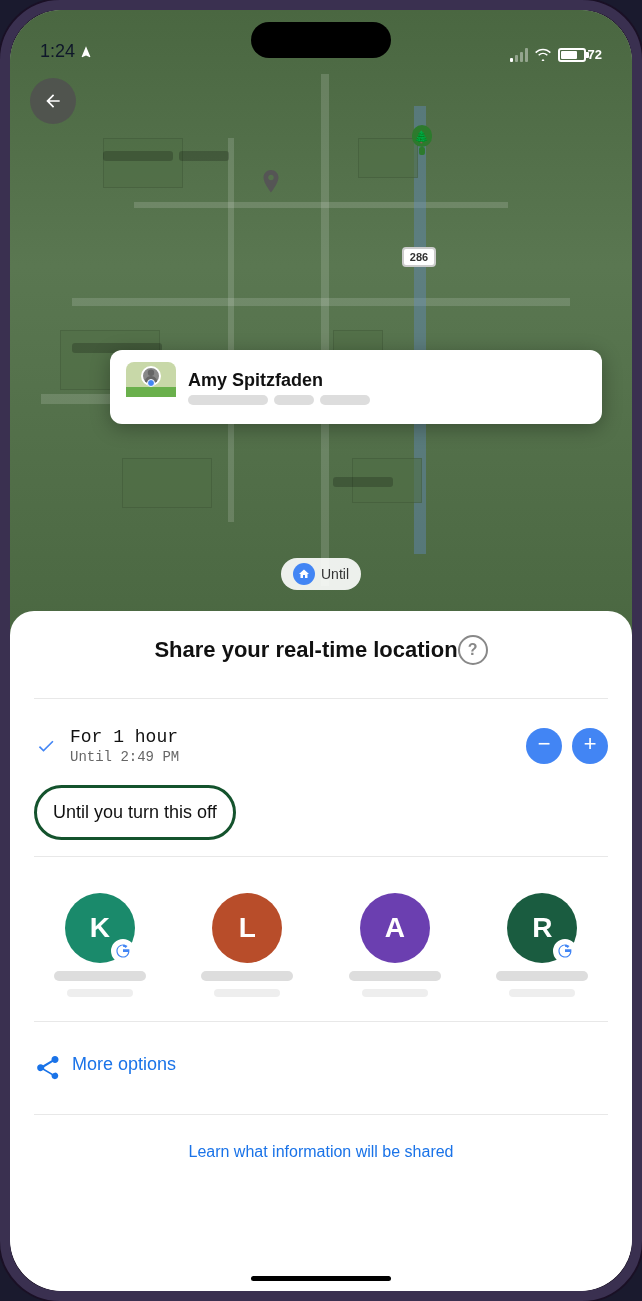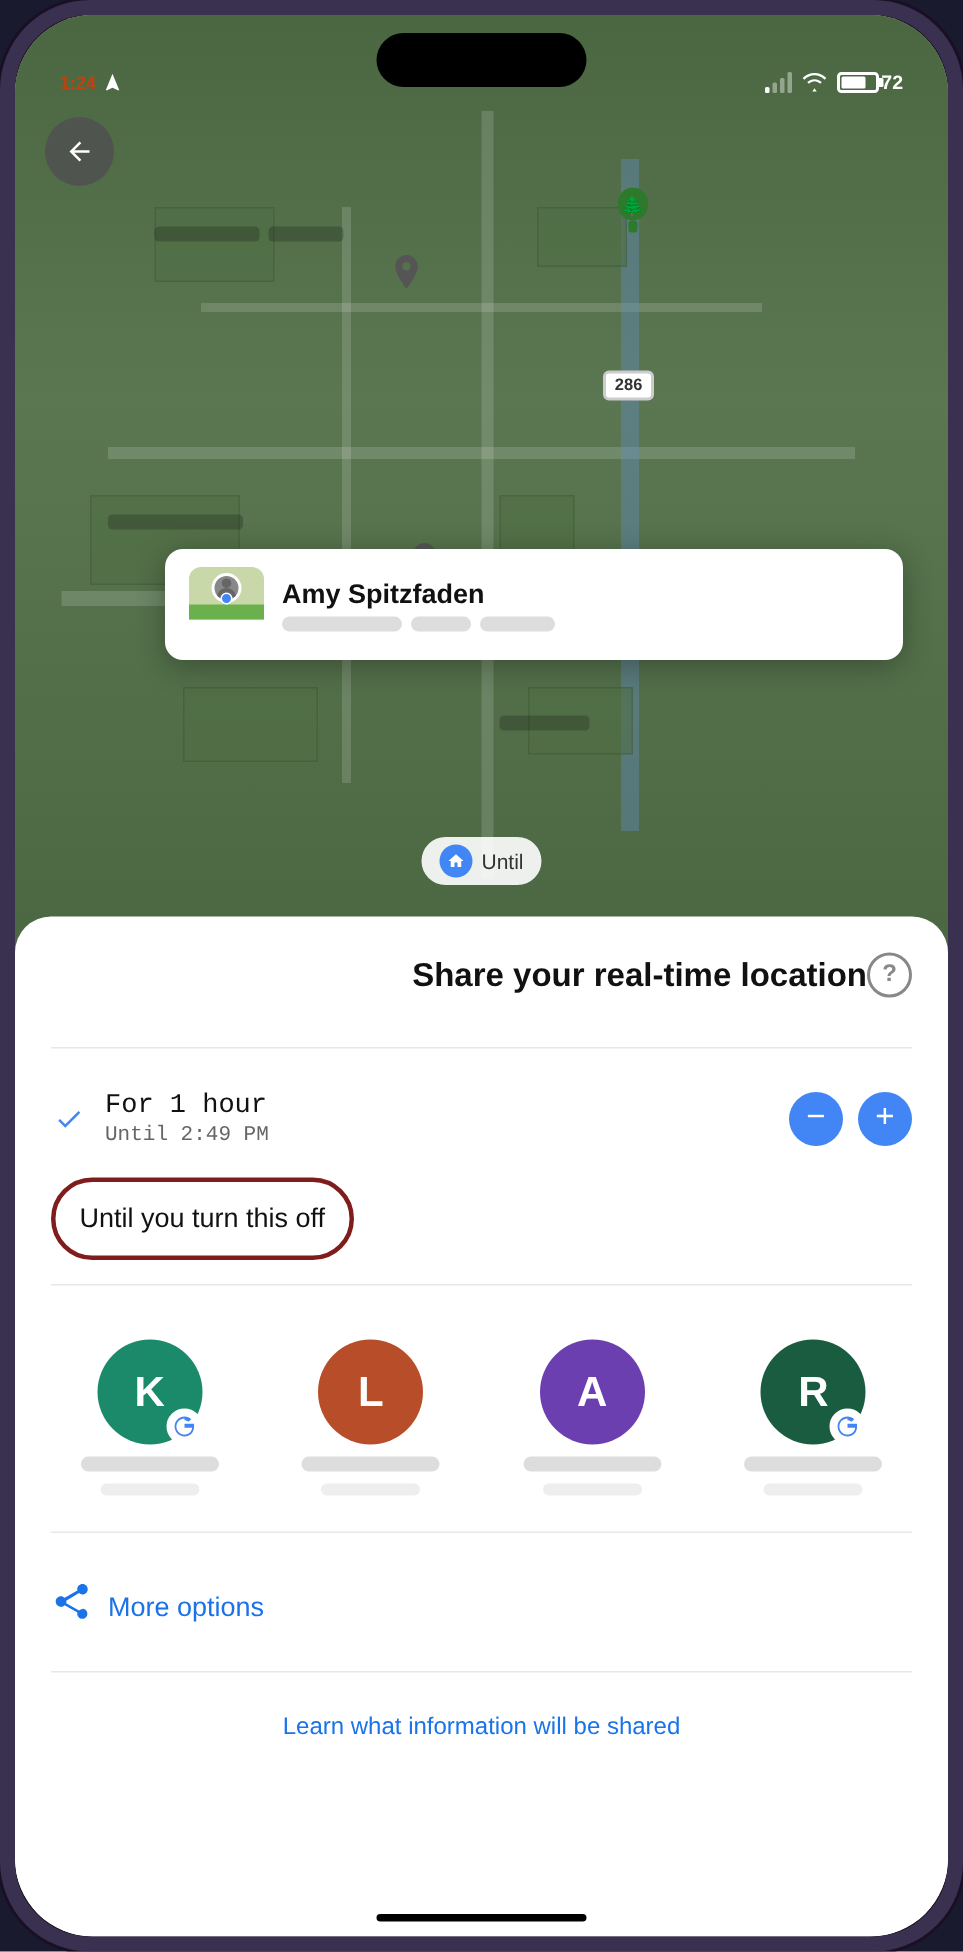--- a/index.html
+++ b/index.html
@@ -65,23 +65,23 @@
       height: 60px;
       background: transparent;
       display: flex;
       align-items: flex-end;
       justify-content: space-between;
       padding: 0 30px 8px;
       z-index: 100;
     }
 
     .status-time {
-      font-size: 12px;
-      font-weight: 700;
-      color: #c2410c;
+      font-size: 18px;
+      font-weight: 400;
+      color: #0f172a;
       display: flex;
       align-items: center;
       gap: 4px;
     }
 
     .status-icons {
       display: flex;
       align-items: center;
       gap: 6px;
       color: #fff;
@@ -205,21 +205,21 @@
       display: flex;
       align-items: center;
       justify-content: center;
       z-index: 150;
       cursor: pointer;
     }
 
     
     .location-card {
       position: absolute;
-      top: 356px;
+      top: 340px;
       left: 100px;
       right: 30px;
       background: #fff;
       border-radius: 12px;
       padding: 12px 16px;
       display: flex;
       align-items: center;
       gap: 12px;
       box-shadow: 0 4px 20px rgba(0,0,0,0.3);
       z-index: 150;
@@ -335,21 +335,21 @@
       background: #fff;
       border-radius: 24px 24px 0 0;
       z-index: 200;
       padding: 24px 24px 40px;
       height: 680px;
     }
 
     .sheet-header {
       display: flex;
       align-items: center;
-      justify-content: flex-end;
+      justify-content: center;
       margin-bottom: 33px;
     }
 
     .sheet-title {
       font-size: 22px;
       font-weight: 600;
       color: #111;
     }
 
     .help-icon {
@@ -428,21 +428,21 @@
       font-weight: 300;
       line-height: 1;
     }
 
     
     .until-off-option {
       display: flex;
       align-items: center;
       padding: 14px 16px;
       margin: 8px 0;
-      border: 3px solid #7f1d1d;
+      border: 3px solid #14532d;
       border-radius: 30px;
       cursor: pointer;
       background: #fff;
       width: fit-content;
     }
 
     .until-off-text {
       font-size: 18px;
       color: #111;
     }
@@ -505,21 +505,21 @@
     .contact-name-pill-2 {
       height: 8px;
       background: #eee;
       border-radius: 4px;
       width: 50%;
     }
 
     
     .more-options-row {
       display: flex;
-      align-items: flex-end;
+      align-items: flex-start;
       gap: 10px;
       padding: 16px 0;
       cursor: pointer;
     }
 
     .more-options-icon {
       width: 28px;
       height: 28px;
       color: #1a73e8;
     }

